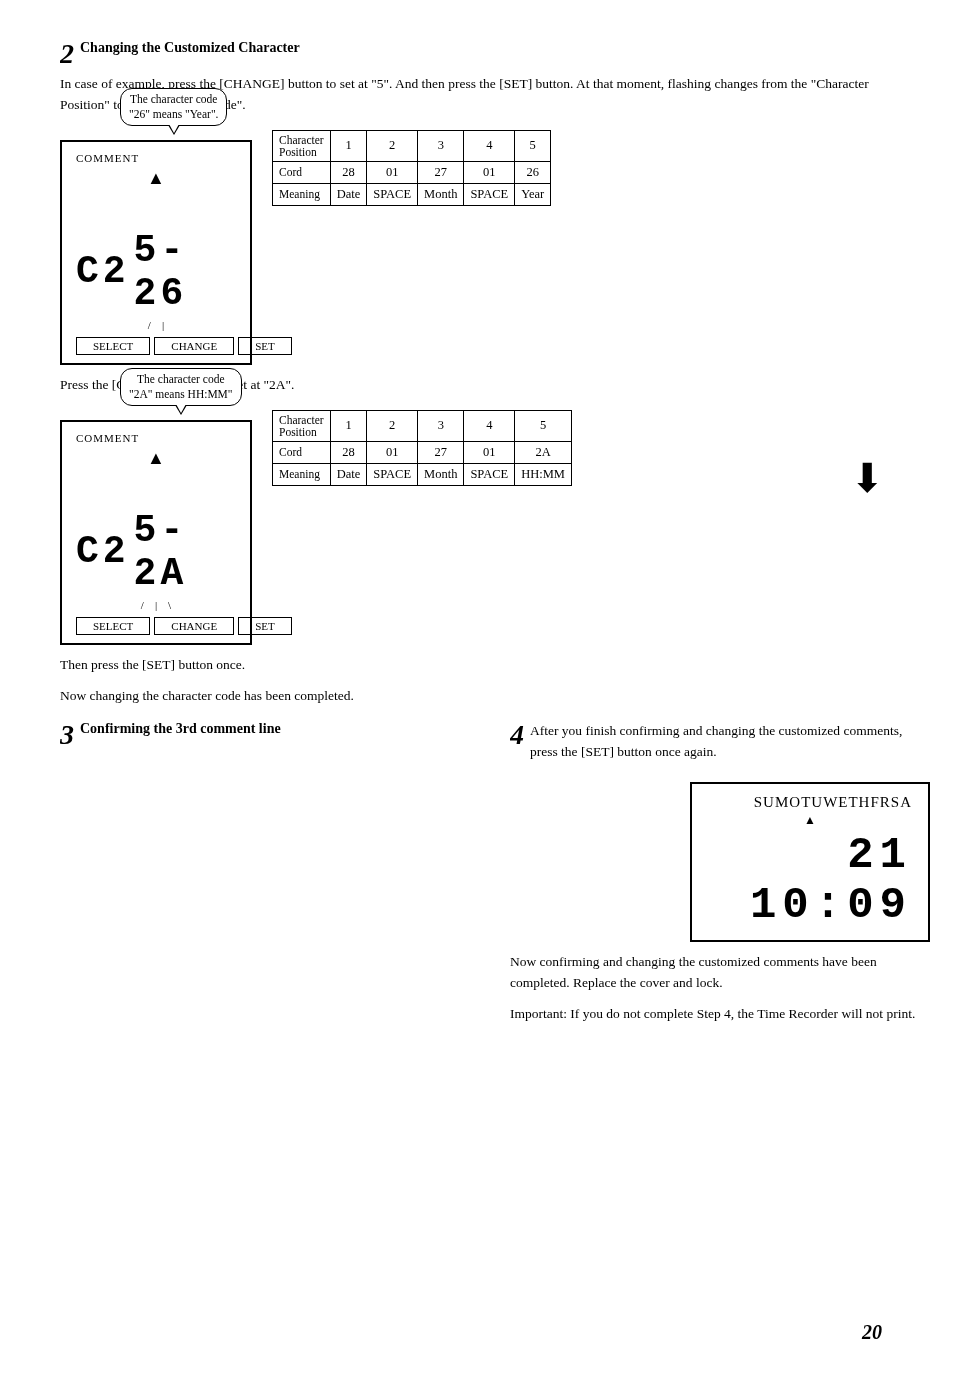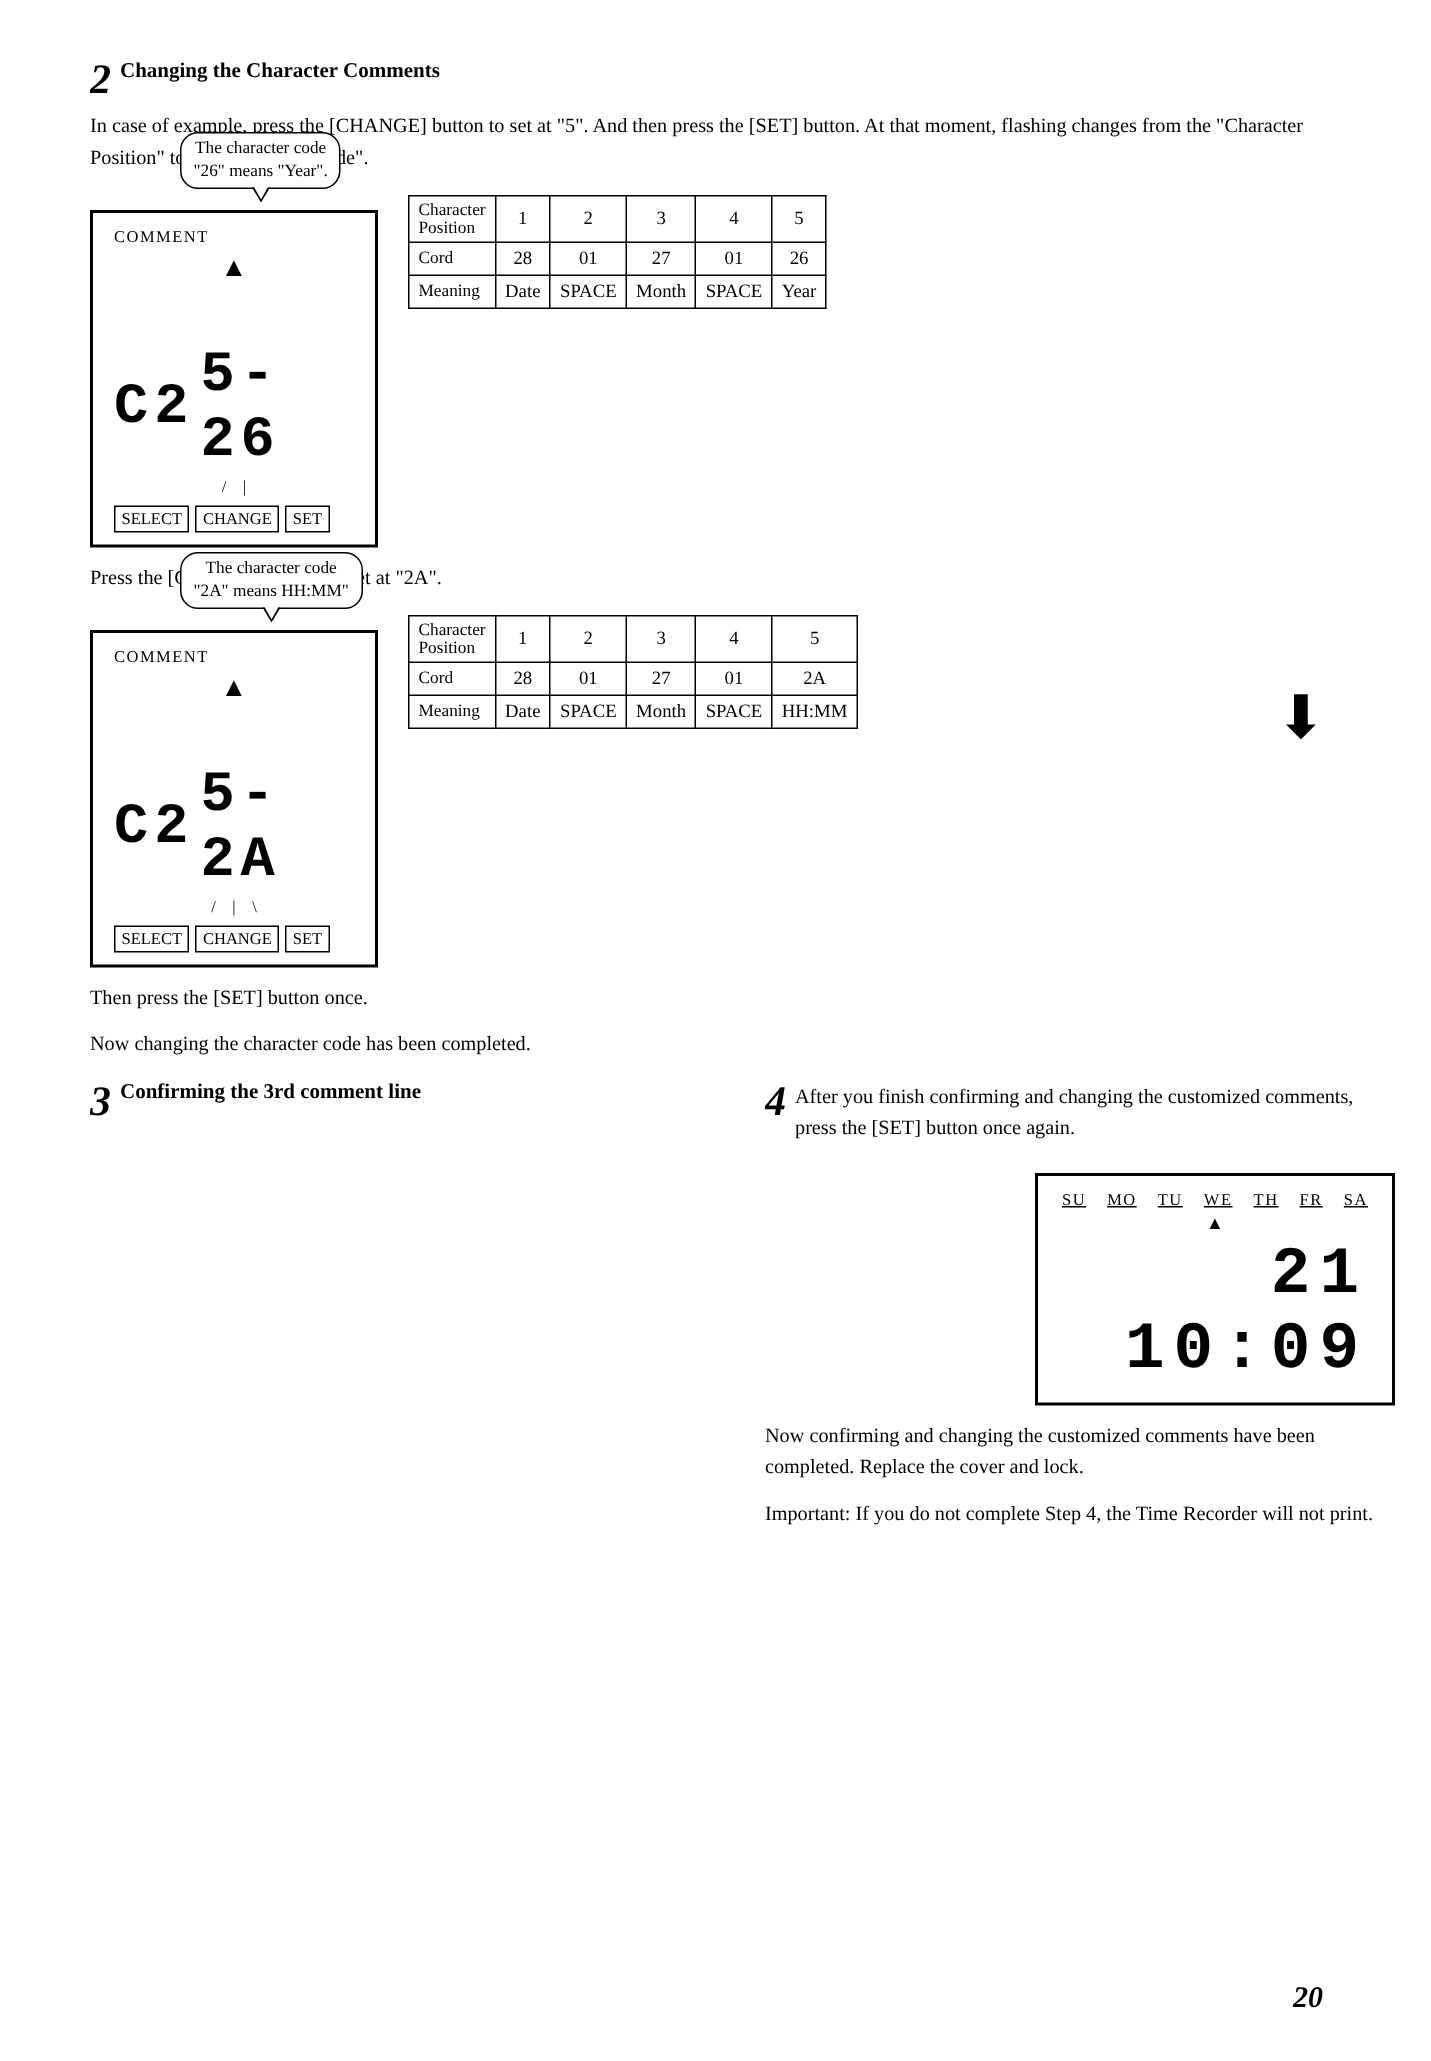--- a/index.html
+++ b/index.html
@@ -132,21 +132,21 @@
 
     .device-buttons {
       display: flex;
       gap: 4px;
       margin-top: 6px;
       font-size: 11px;
     }
 
     .device-btn {
       border: 1px solid #000;
-      padding: 2px 4px;
+      padding: 2px 16px;
       font-size: 11px;
     }
 
     
     .char-table {
       border-collapse: collapse;
       font-size: 12.5px;
     }
 
     .char-table td, .char-table th {
@@ -175,25 +175,24 @@
     .clock-display-box {
       border: 2px solid #000;
       padding: 10px 16px 10px 16px;
       width: 240px;
       margin: 14px 0 10px 180px;
       display: inline-block;
     }
 
     .clock-days-row {
       display: flex;
-      justify-content: space-between;
-      font-size: 11px;
+      justify-content: flex-end;
+      font-size: 15px;
       letter-spacing: 1px;
       margin-bottom: 2px;
-      text-decoration: underline;
     }
 
     .clock-triangle {
       text-align: center;
       font-size: 12px;
       margin-bottom: 2px;
     }
 
     .clock-digits {
       font-family: "Courier New", monospace;
@@ -234,21 +233,21 @@
       right: 10px;
       top: 80px;
       font-size: 40px;
     }
   </style>
 </head>
 <body>
 
 <div class="step-header">
   <span class="step-number">2</span>
-  <span class="step-title">Changing the Character Comments</span>
+  <span class="step-title">Changing the Customized Character</span>
 </div>
 
 <div class="step-body">
   <p>In  case  of  example,  press  the [CHANGE] button to set at "5". And then press the [SET] button. At that moment, flashing changes from the "Character  Position"  to  the "Character Code".</p>
 </div>
 
 <div class="diagram-row">
   <div class="diagram-left">
     <div class="device-wrap">
       <div class="callout-bubble">

